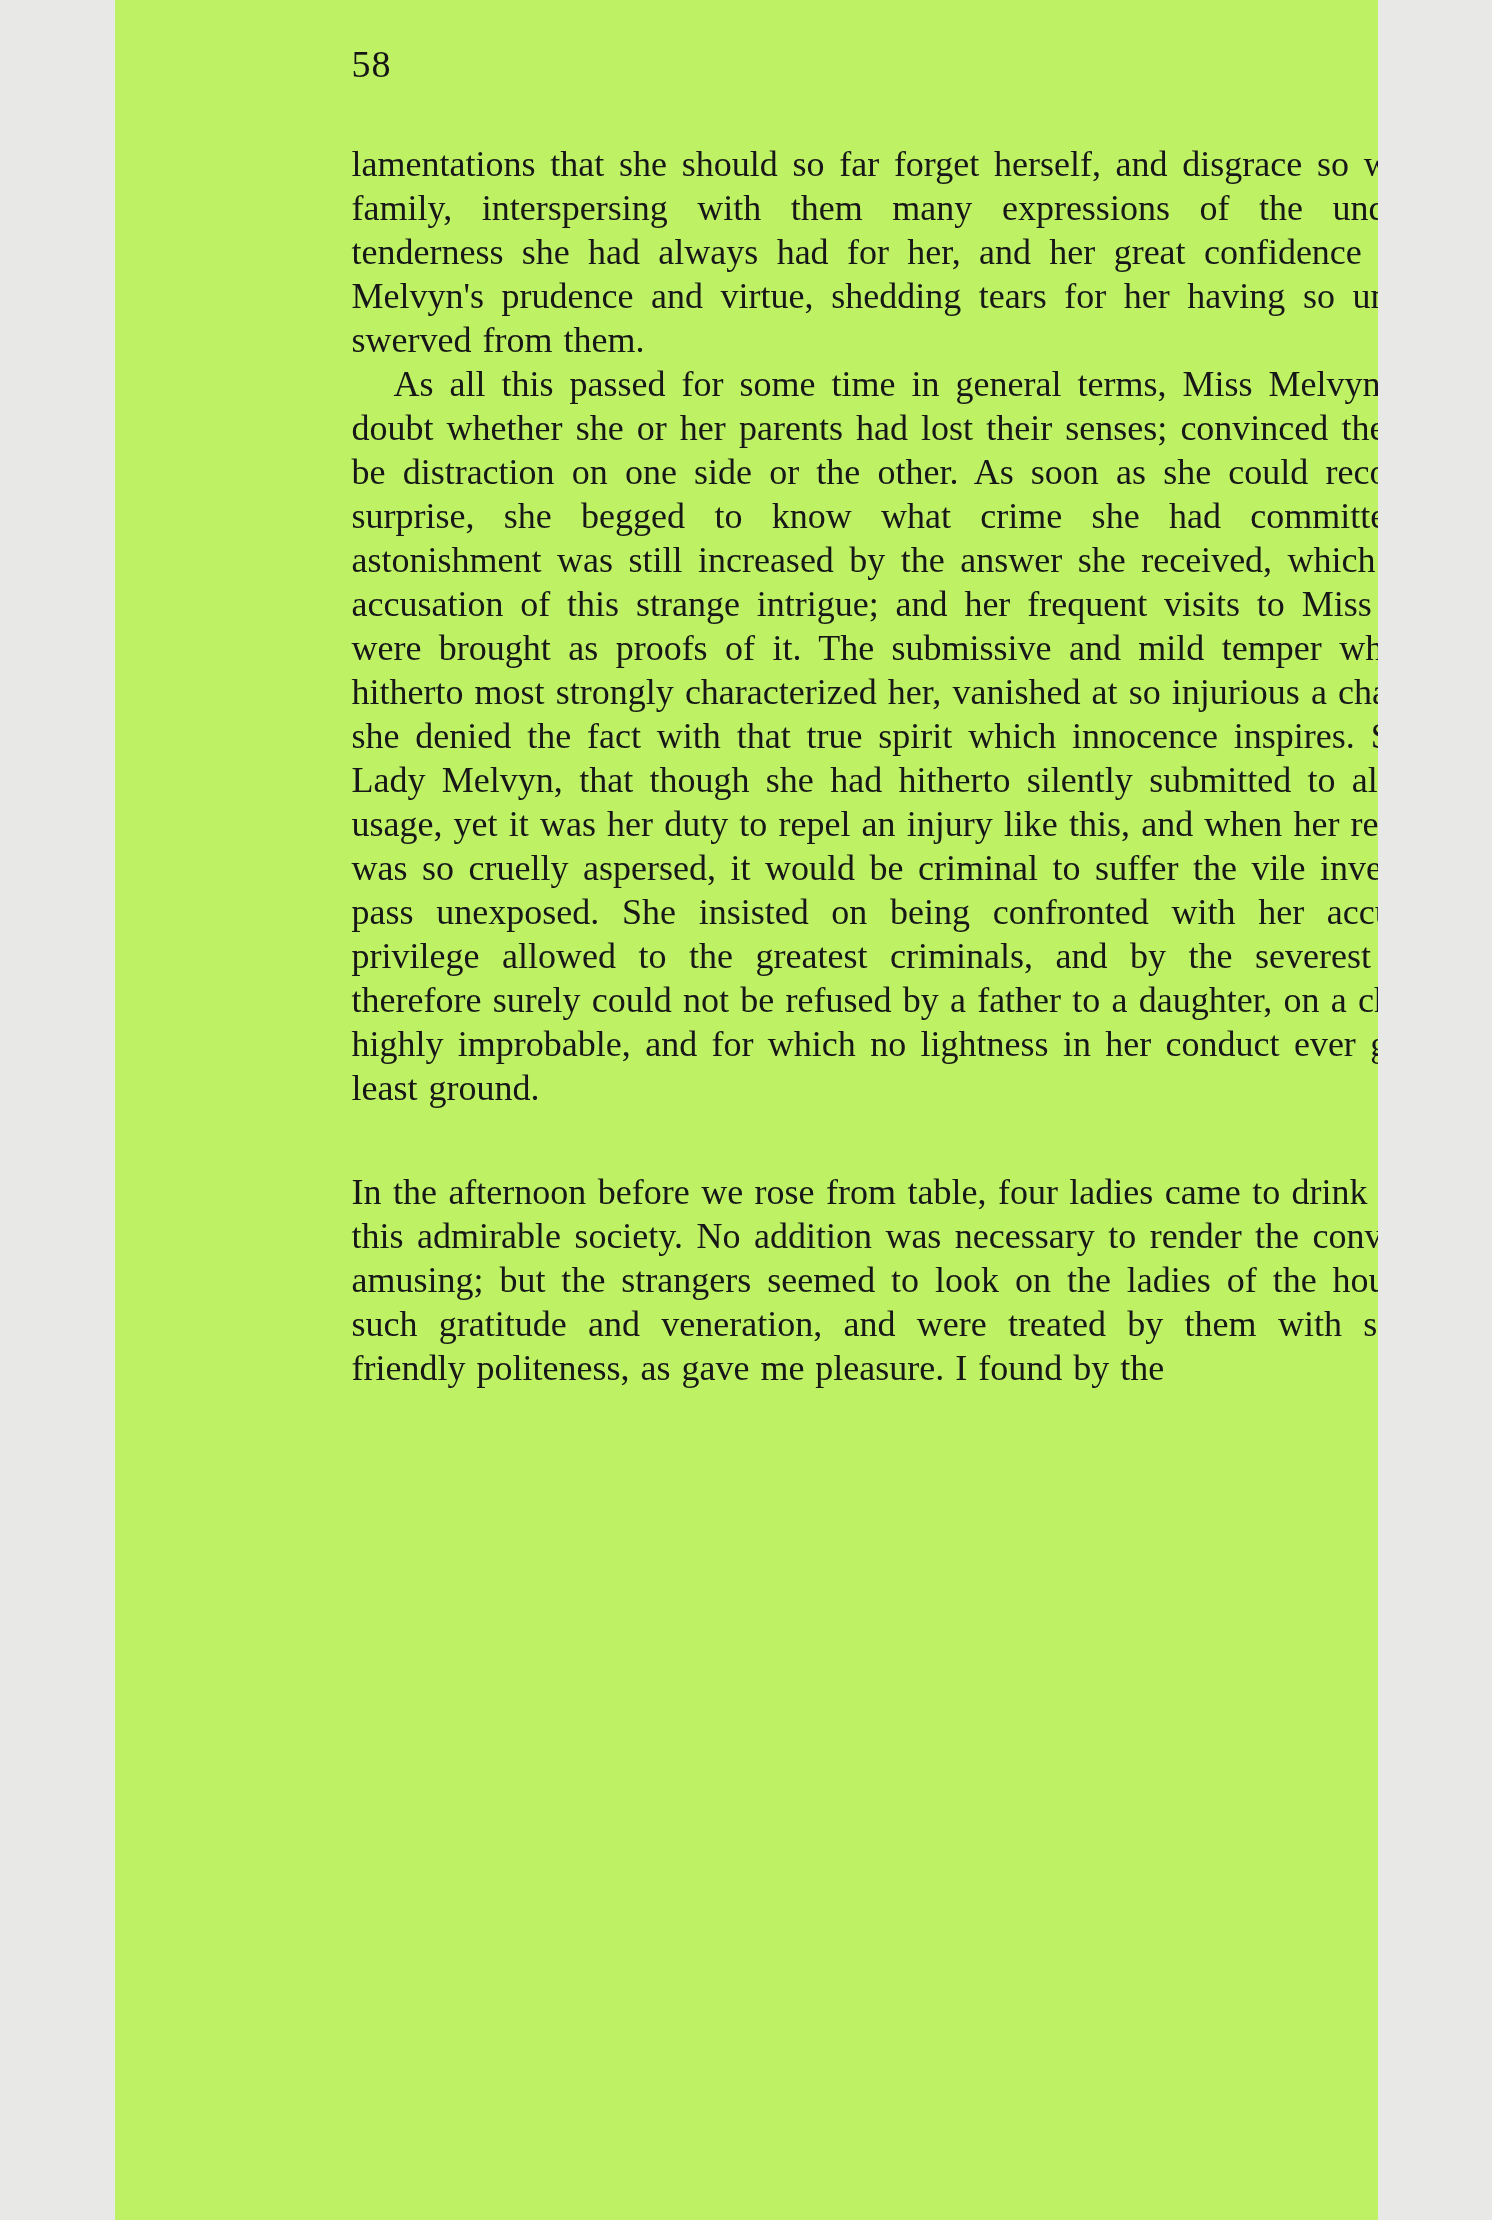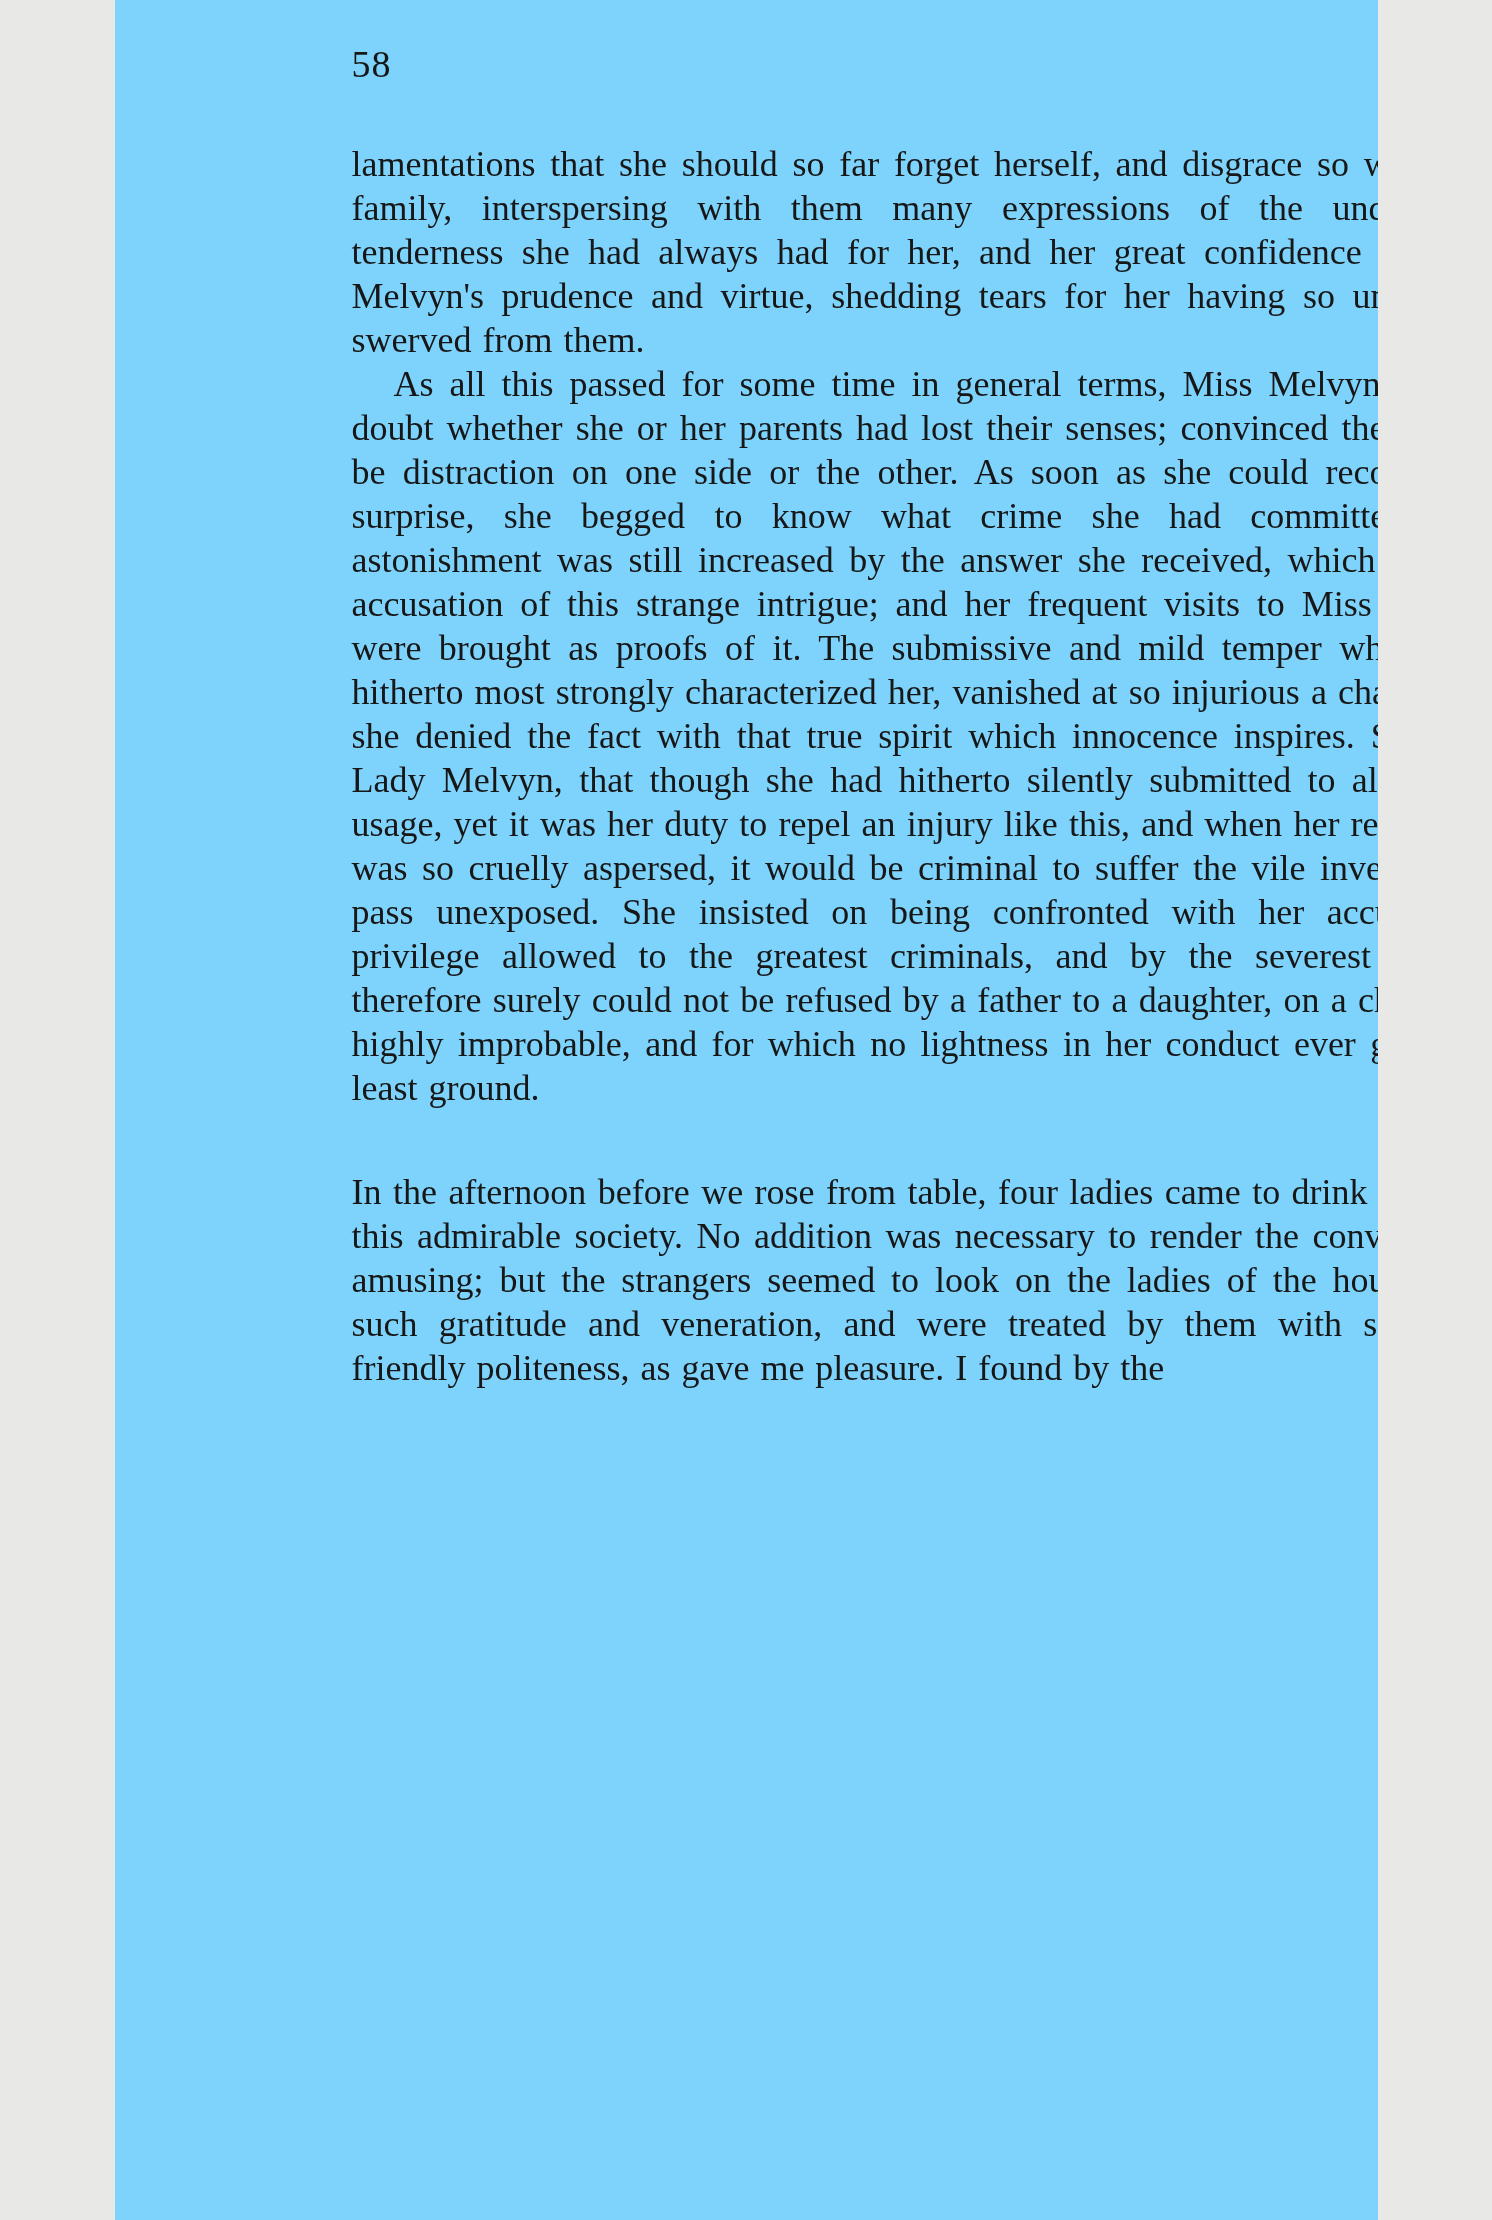--- a/index.html
+++ b/index.html
@@ -5,21 +5,21 @@
   html, body {
     margin: 0;
     padding: 0;
     background: #e8e8e6;
   }
   .page {
     position: relative;
     width: 1263px;
     height: 2220px;
     margin: 0 auto;
-    background: #7dd3fc;
+    background: #bef264;
     color: #1b1b1b;
     font-family: "Liberation Serif", "DejaVu Serif", serif;
     overflow: hidden;
     box-sizing: border-box;
   }
   .page-number {
     position: absolute;
     top: 42px;
     left: 237px;
     font-size: 38px;

